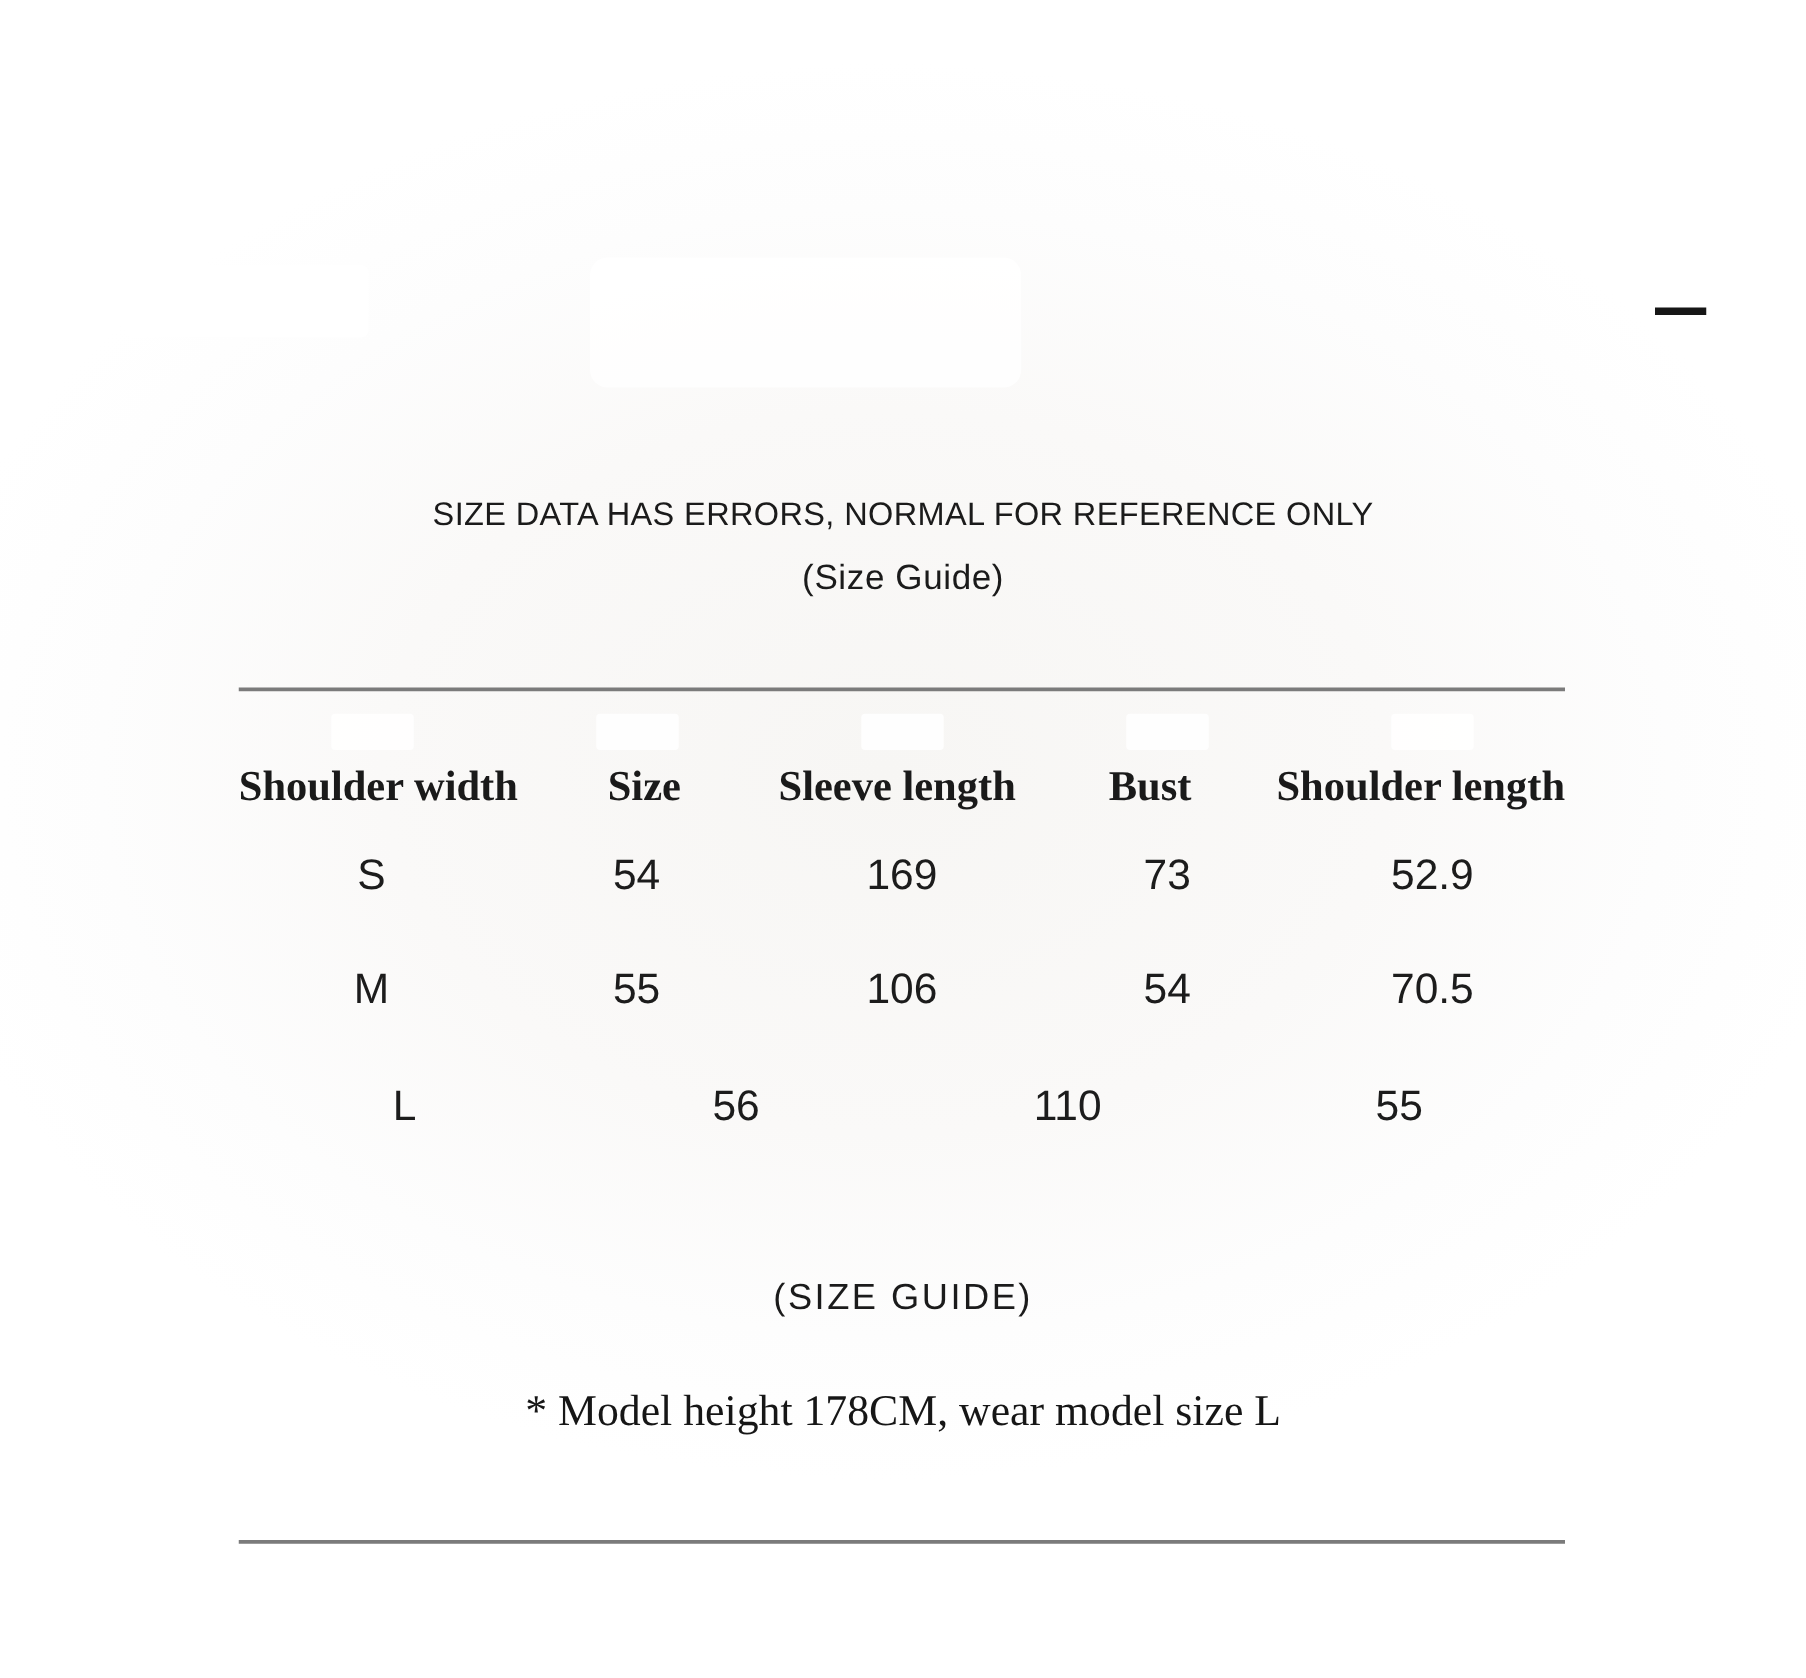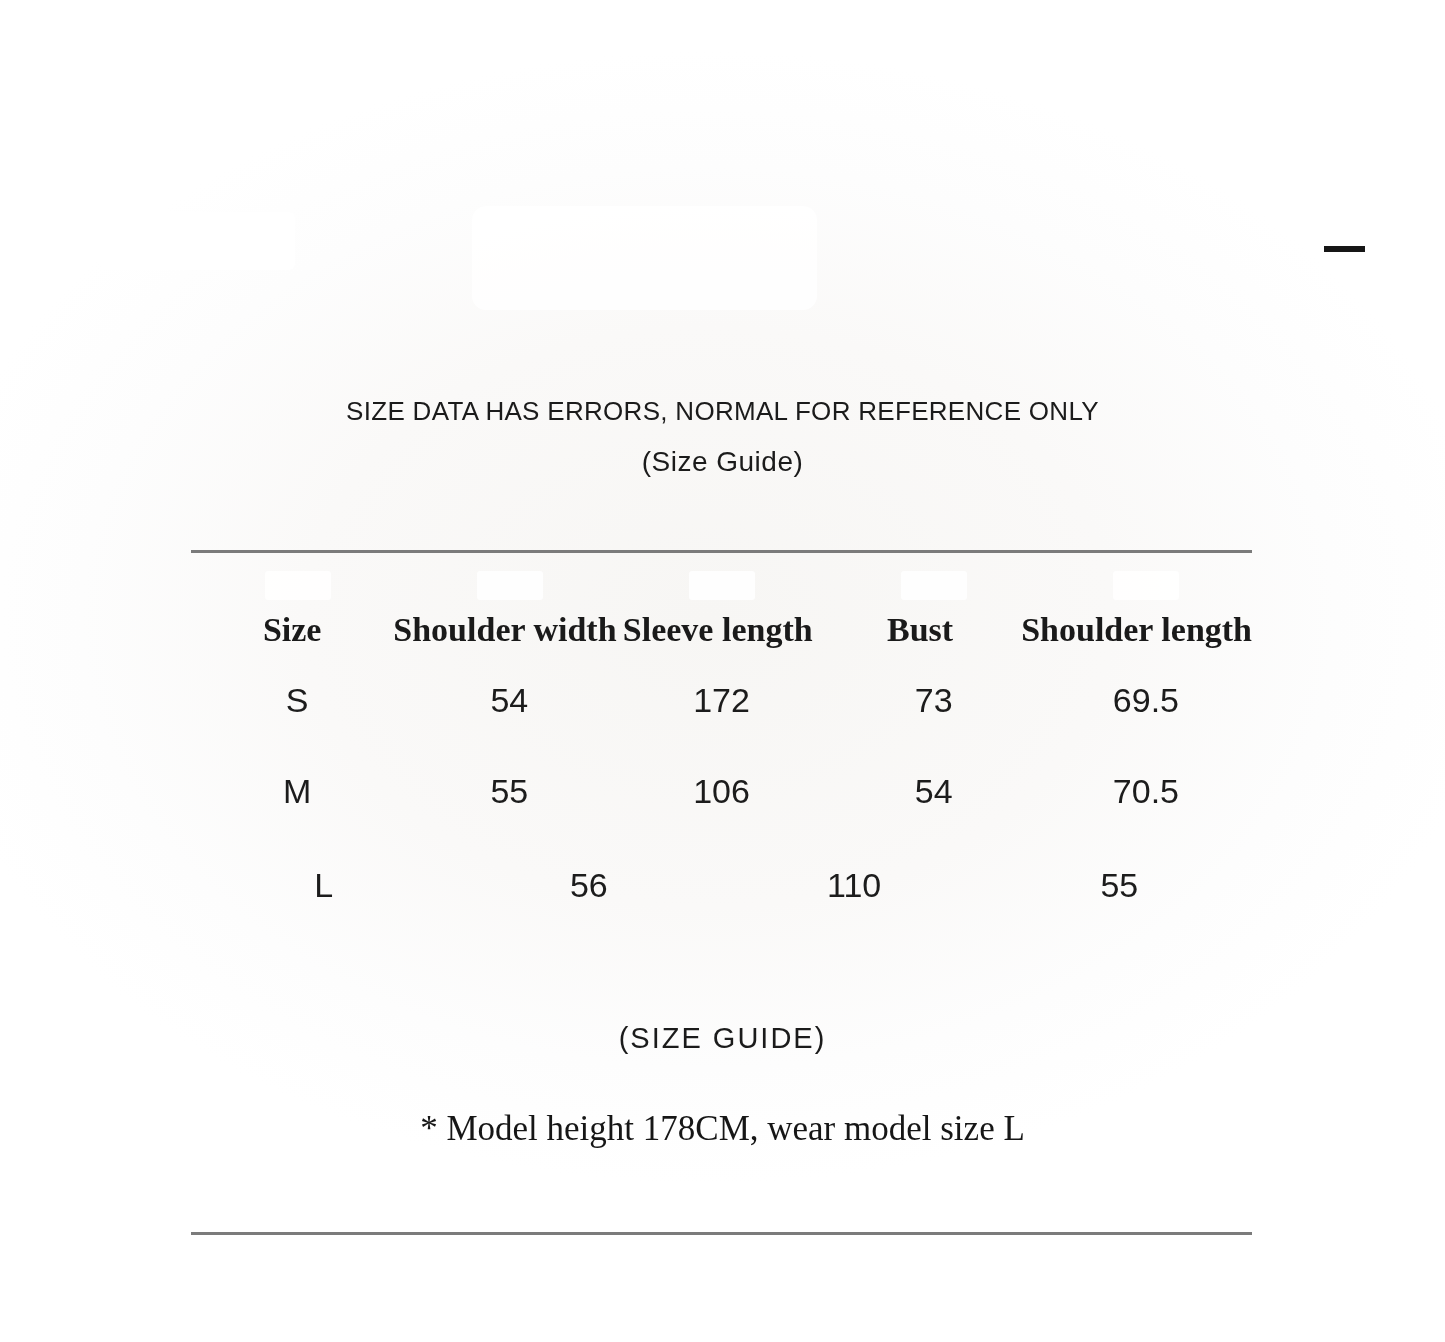--- a/index.html
+++ b/index.html
@@ -155,51 +155,51 @@
   </div>
 
   <div class="textline subtitle-line">
     <span>(Size Guide)</span>
   </div>
 
   <div class="divider top-rule"></div>
 
   <div class="trow header-row">
     <div class="cell">
+      <span>Shoulder width</span>
+    </div>
+    <div class="cell">
       <span>Size</span>
     </div>
     <div class="cell">
-      <span>Shoulder width</span>
-    </div>
-    <div class="cell">
       <span>Sleeve length</span>
     </div>
     <div class="cell">
       <span>Bust</span>
     </div>
     <div class="cell">
       <span>Shoulder length</span>
     </div>
   </div>
 
   <div class="trow data-row row-s">
     <div class="cell">
       <span>S</span>
     </div>
     <div class="cell">
       <span>54</span>
     </div>
     <div class="cell">
-      <span>172</span>
+      <span>169</span>
     </div>
     <div class="cell">
       <span>73</span>
     </div>
     <div class="cell">
-      <span>69.5</span>
+      <span>52.9</span>
     </div>
   </div>
 
   <div class="trow data-row row-m">
     <div class="cell">
       <span>M</span>
     </div>
     <div class="cell">
       <span>55</span>
     </div>

